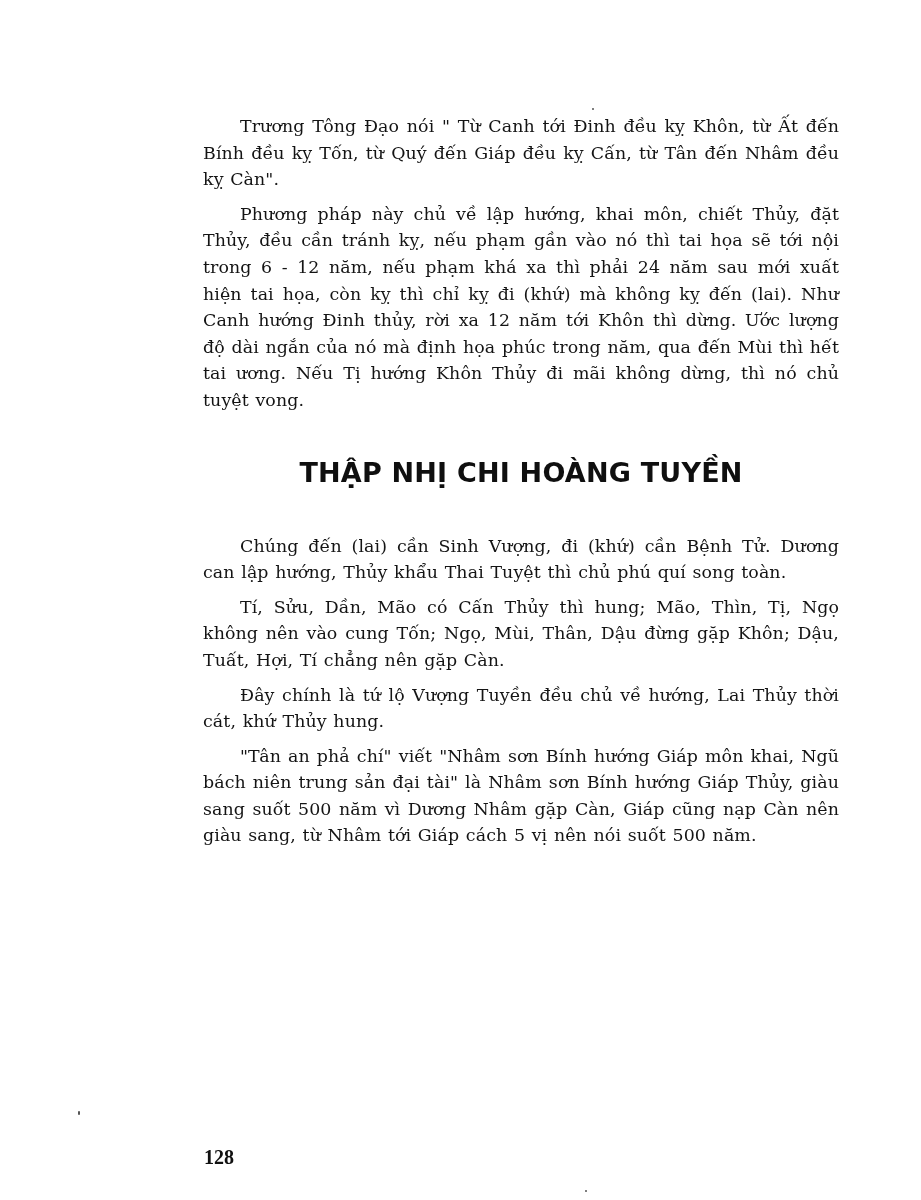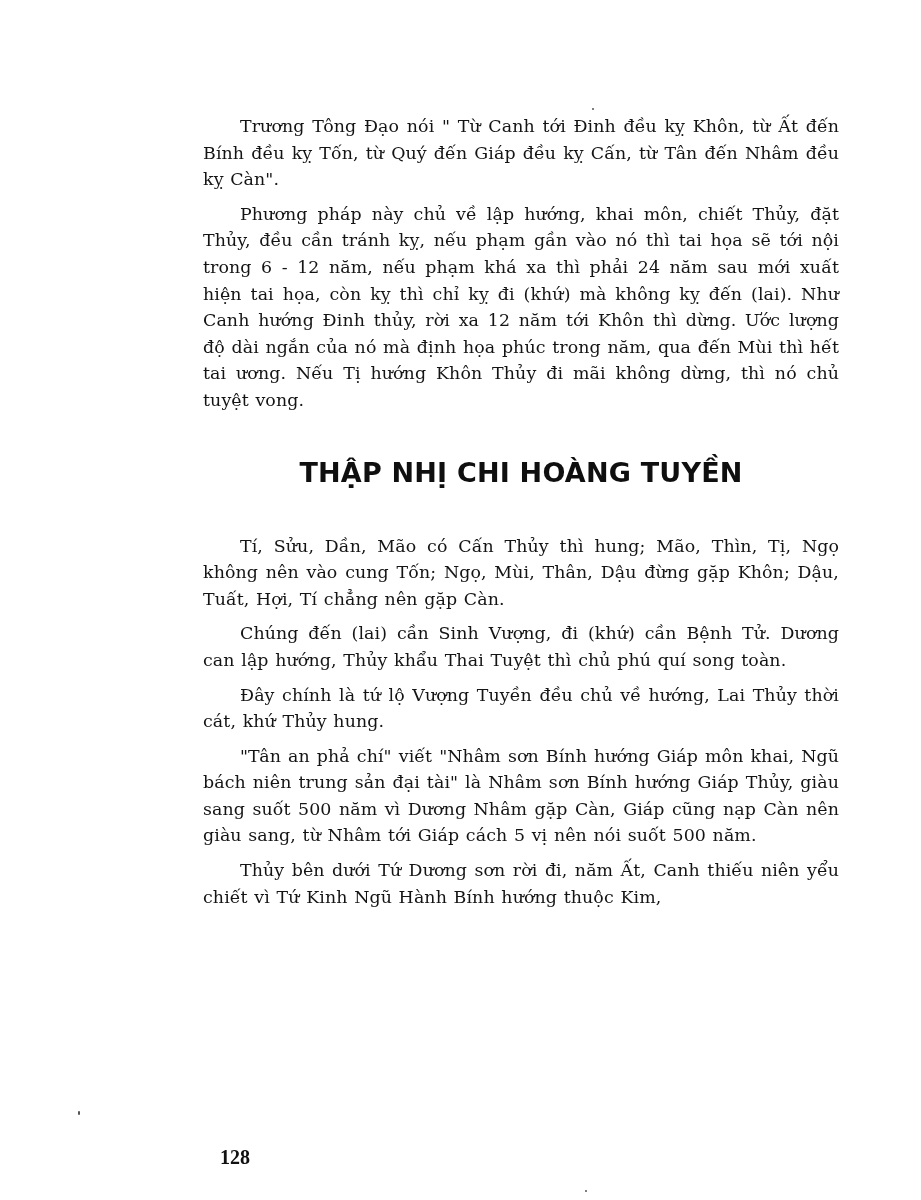--- a/index.html
+++ b/index.html
@@ -37,21 +37,21 @@
       font-size: 27px;
       text-align: center;
       margin: 8px;
       letter-spacing: 0.2px;
       color: #0f0f0f;
     }
     .h1 { margin-top: 43px; margin-bottom: 45px; }
     .h2 { margin-top: 48px; margin-bottom: 44px; }
     .page-number {
       position: absolute;
-      left: 220px;
+      left: 204px;
       top: 1146px;
       font-family: "Liberation Serif", "DejaVu Serif", serif;
       font-weight: bold;
       font-size: 20px;
       color: #111111;
     }
     .speck {
       position: absolute;
       background: #555;
       border-radius: 1px;
@@ -59,26 +59,25 @@
   </style>
 </head>
 <body>
 
 <div class="page">
   <p class="para">Trương Tông Đạo nói " Từ Canh tới Đinh đều kỵ Khôn, từ Ất đến Bính đều kỵ Tốn, từ Quý đến Giáp đều kỵ Cấn, từ Tân đến Nhâm đều kỵ Càn".</p>
   <p class="para">Phương pháp này chủ về lập hướng, khai môn, chiết Thủy, đặt Thủy, đều cần tránh kỵ, nếu phạm gần vào nó thì tai họa sẽ tới nội trong 6 - 12 năm, nếu phạm khá xa thì phải 24 năm sau mới xuất hiện tai họa, còn kỵ thì chỉ kỵ đi (khứ) mà không kỵ đến (lai). Như Canh hướng Đinh thủy, rời xa 12 năm tới Khôn thì dừng. Ước lượng độ dài ngắn của nó mà định họa phúc trong năm, qua đến Mùi thì hết tai ương. Nếu Tị hướng Khôn Thủy đi mãi không dừng, thì nó chủ tuyệt vong.</p>
 
   <h2 class="heading h1">THẬP NHỊ CHI HOÀNG TUYỀN</h2>
 
+  <p class="para">Chúng đến (lai) cần Sinh Vượng, đi (khứ) cần Bệnh Tử. Dương can lập hướng, Thủy khẩu Thai Tuyệt thì chủ phú quí song toàn.</p>
   <p class="para">Tí, Sửu, Dần, Mão có Cấn Thủy thì hung; Mão, Thìn, Tị, Ngọ không nên vào cung Tốn; Ngọ, Mùi, Thân, Dậu đừng gặp Khôn; Dậu, Tuất, Hợi, Tí chẳng nên gặp Càn.</p>
-  <p class="para">Chúng đến (lai) cần Sinh Vượng, đi (khứ) cần Bệnh Tử. Dương can lập hướng, Thủy khẩu Thai Tuyệt thì chủ phú quí song toàn.</p>
 
 
   <p class="para">Đây chính là tứ lộ Vượng Tuyền đều chủ về hướng, Lai Thủy thời cát, khứ Thủy hung.</p>
   <p class="para">"Tân an phả chí" viết "Nhâm sơn Bính hướng Giáp môn khai, Ngũ bách niên trung sản đại tài" là Nhâm sơn Bính hướng Giáp Thủy, giàu sang suốt 500 năm vì Dương Nhâm gặp Càn, Giáp cũng nạp Càn nên giàu sang, từ Nhâm tới Giáp cách 5 vị nên nói suốt 500 năm.</p>
-  <p class="para">Thủy bên dưới Tứ Dương sơn rời đi, năm Ất, Canh thiếu niên yểu chiết vì Tứ Kinh Ngũ Hành Bính hướng thuộc Kim,</p>
 </div>
 
 <div class="page-number">128</div>
 
 <div class="speck" style="left:592px;top:108px;width:2px;height:2px;"></div>
 <div class="speck" style="left:78px;top:1111px;width:2px;height:4px;"></div>
 <div class="speck" style="left:585px;top:1190px;width:2px;height:2px;"></div>
 
 </body></html>

